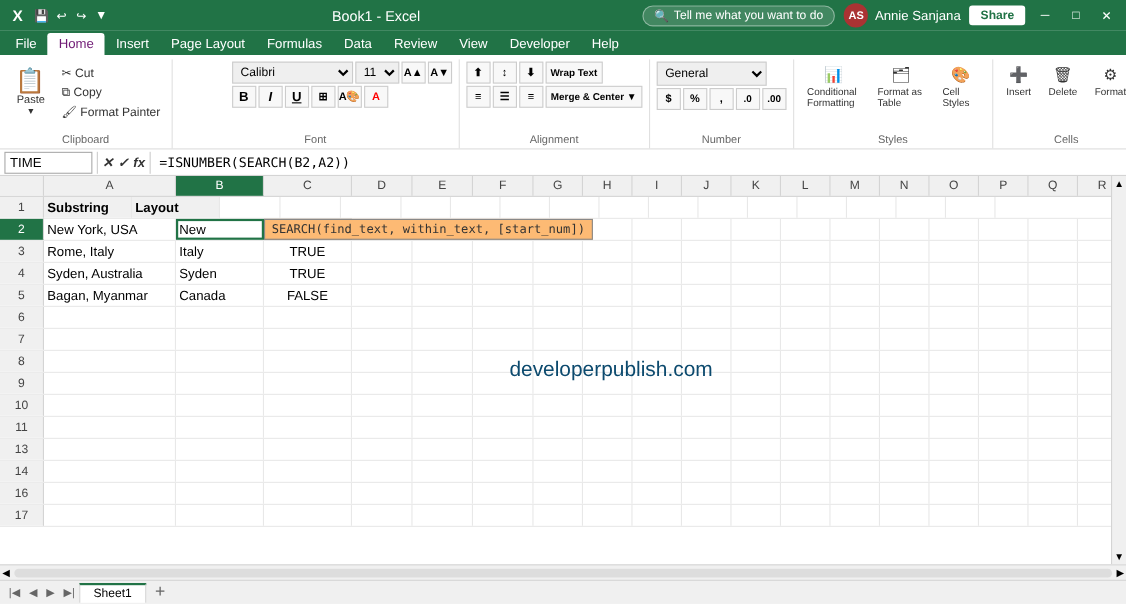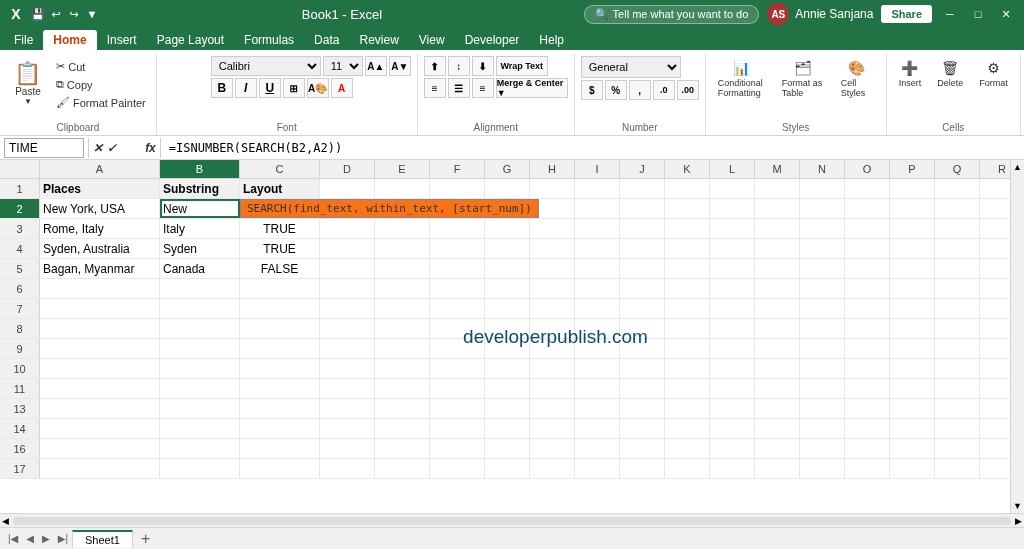--- a/index.html
+++ b/index.html
@@ -32,22 +32,22 @@
     }
     .ribbon-tab {
       padding: 3px 10px;
       font-size: 12px;
       color: white;
       cursor: pointer;
       border-radius: 3px 3px 0 0;
     }
     .ribbon-tab.active {
       background: #fff;
-      color: #c2410c;
-      font-weight: 700;
+      color: #701a75;
+      font-weight: 400;
     }
 
     
     .ribbon {
       background: #fff;
       border-bottom: 1px solid #d4d4d4;
       display: flex;
       align-items: stretch;
       padding: 4px 0 0 0;
       height: 86px;
@@ -362,21 +362,21 @@
       <div style="display:flex; gap:2px;">
         <div class="format-btn" style="font-size:10px;">⬆</div>
         <div class="format-btn" style="font-size:10px;">↕</div>
         <div class="format-btn" style="font-size:10px;">⬇</div>
         <div class="format-btn" style="font-size:9px; width:52px;">Wrap Text</div>
       </div>
       <div style="display:flex; gap:2px;">
         <div class="format-btn" style="font-size:10px;">≡</div>
         <div class="format-btn" style="font-size:10px;">☰</div>
         <div class="format-btn" style="font-size:10px;">≡</div>
-        <div class="format-btn" style="font-size:9px; width:72px;">Merge &amp; Center ▼</div>
+        <div class="format-btn" style="font-size:9px; width:88px;text-align:center;">Merge &amp; Center ▼</div>
       </div>
     </div>
     <div class="ribbon-group-label">Alignment</div>
   </div>
 
   <div class="ribbon-group">
     <div class="ribbon-group-content" style="flex-direction:column; gap:2px;">
       <select style="border:1px solid #ccc; font-size:11px; padding:1px 3px; height:22px; width:100px;">
         <option>General</option>
       </select>
@@ -453,21 +453,21 @@
     <div class="ribbon-group-label">Editing</div>
   </div>
 </div>
 
 <div class="formula-bar">
   <input class="name-box" value="TIME" style="">
   <div class="formula-divider"></div>
   <div class="formula-icons">
     <span class="fx-btn">✕</span>
     <span class="fx-btn">✓</span>
-    <span class="fx-btn" style="margin-left:24px;">fx</span>
+    <span class="fx-btn" style="">fx</span>
   </div>
   <div class="formula-divider"></div>
   <input class="formula-input formula-bar-formula" value="=ISNUMBER(SEARCH(B2,A2))" style="flex: 1 1 0%; border: none; outline: none;">
 </div>
 
 <div class="main-area">
   <div class="sheet-container">
     <div class="sheet-main" style="position: relative;">
 
       <div class="col-headers">
@@ -490,21 +490,20 @@
         <div class="col-header col-rest">P</div>
         <div class="col-header col-rest">Q</div>
         <div class="col-header col-rest">R</div>
 
       </div>
 
       <div class="sheet-body" id="sheet-body" style="position: relative;">
 
       <div class="sheet-row">
             <div class="row-num">1</div>
-            <div class="cell col-a" style="font-weight: bold; background: rgb(240, 240, 240);">Places</div>
             <div class="cell col-b" style="font-weight: bold; background: rgb(240, 240, 240);">Substring</div>
             <div class="cell col-c" style="font-weight: bold; background: rgb(240, 240, 240);">Layout</div>
             <div class="cell col-d"></div>
             <div class="cell col-e"></div>
             <div class="cell col-f"></div>
             <div class="cell col-g"></div>
             <div class="cell col-rest"></div>
             <div class="cell col-rest"></div>
             <div class="cell col-rest"></div>
             <div class="cell col-rest"></div>
@@ -803,21 +802,21 @@
             <div class="cell col-rest"></div>
             <div class="cell col-rest"></div>
             <div class="cell col-rest"></div>
             <div class="cell col-rest"></div>
             <div class="cell col-rest"></div>
             <div class="cell col-rest"></div>
             <div class="cell col-rest"></div>
             <div class="cell col-rest"></div>
             <div class="cell col-rest"></div>
           </div>
-          <div style="position: absolute; top: 20px; left: 240px; background: #f97316; border: 1px solid rgb(136, 136, 136); font-size: 11px; padding: 2px 6px; z-index: 300; white-space: nowrap; font-family: Consolas, monospace; color: rgb(51, 51, 51); pointer-events: none;">SEARCH(find_text, within_text, [start_num])</div>
+          <div style="position: absolute; top: 20px; left: 240px; background: #fdba74; border: 1px solid rgb(136, 136, 136); font-size: 11px; padding: 2px 6px; z-index: 300; white-space: nowrap; font-family: Consolas, monospace; color: rgb(51, 51, 51); pointer-events: none;">SEARCH(find_text, within_text, [start_num])</div>
         </div>
     <div style="position: absolute; top: 50%; left: 55%; transform: translate(-50%, -50%); color: #0c4a6e; font-size: 19px; pointer-events: none; user-select: none;">developerpublish.com</div>
       </div>
 
     <div style="width:14px; background:#f0f0f0; border-left:1px solid #d4d4d4; display:flex; flex-direction:column; align-items:center;">
       <div style="font-size:9px; cursor:pointer; padding:2px;">▲</div>
       <div style="flex:1;"></div>
       <div style="font-size:9px; cursor:pointer; padding:2px;">▼</div>
     </div>
   </div>

